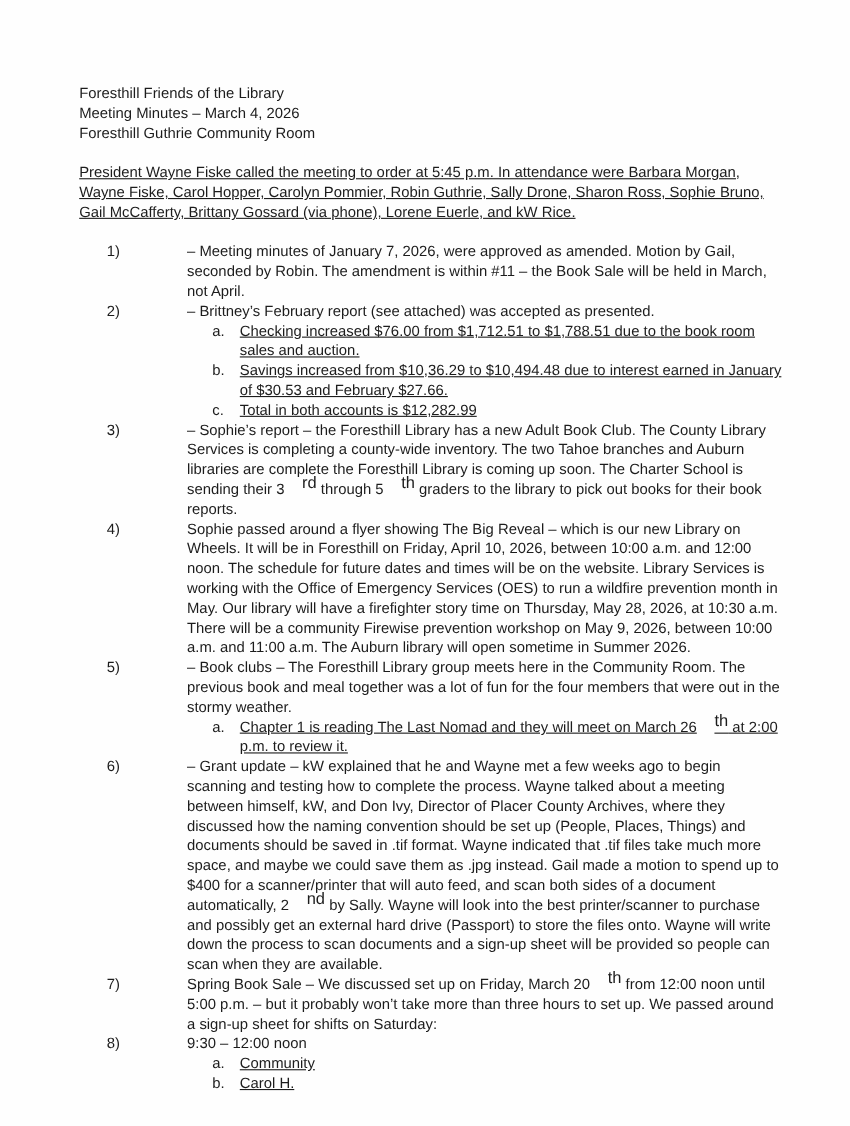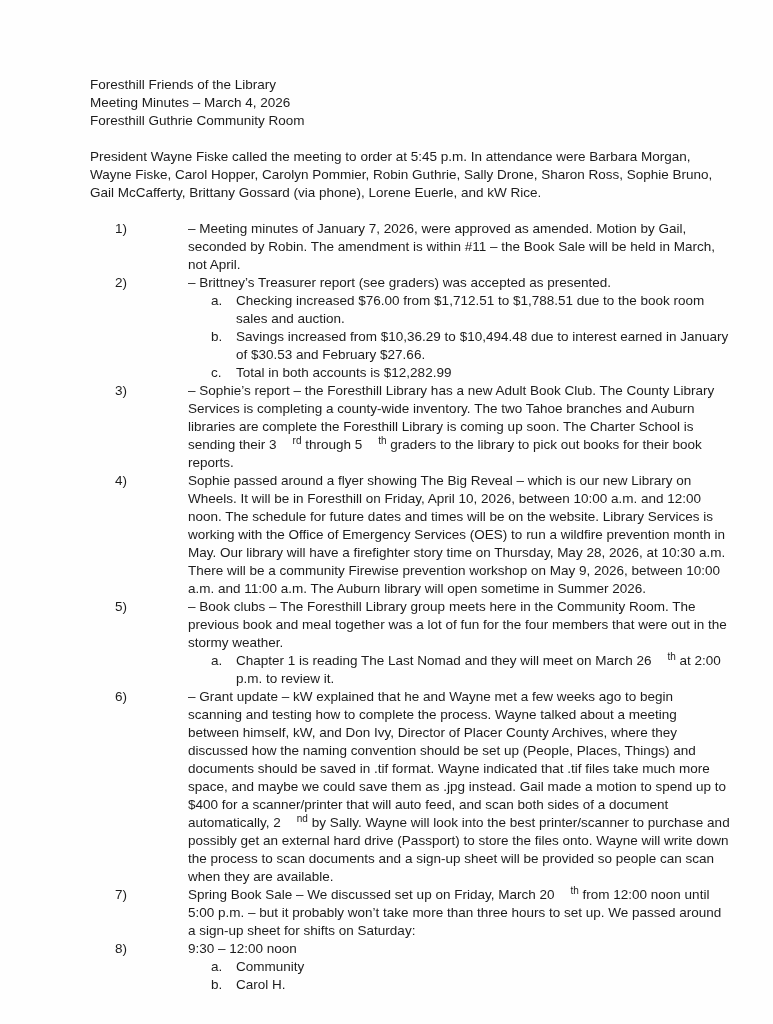--- a/index.html
+++ b/index.html
@@ -6,38 +6,38 @@
   .page {
     position: relative;
     width: 773px;
     height: 1024px;
     background: #fefefe;
     overflow: hidden;
     font-family: "Liberation Sans", sans-serif;
   }
   .doc {
     position: absolute;
-    left: 90px;
+    left: 72px;
     top: 76px;
     width: 640px;
     color: #1c1c1c;
     font-size: 13.5px;
     line-height: 18px;
     font-weight: 400;
   }
   .title-block div { white-space: nowrap; }
-  .intro { margin-top: 18px; }
+  .intro { margin-top: 18px; text-decoration: underline; }
   .list { margin-top: 18px; }
   .item { display: flex; padding-left: 25px; }
   .item > .num { width: 25px; flex: none; }
   .bodywrap { flex: 1 1 auto; min-width: 0; margin-left: 48px; }
   .sub { display: flex; margin-left: 23px; }
   .sub > .letter { width: 25px; flex: none; }
-  .sub > .sbody { flex: 1 1 auto; min-width: 0; }
-  sup { font-size: 10px; line-height: 0; vertical-align: super; padding-left: 16px; }
+  .sub > .sbody { flex: 1 1 auto; min-width: 0; text-decoration: underline; }
+  sup { font-size: 15px; line-height: 0; vertical-align: super; padding-left: 16px; }
 </style>
 </head>
 <body>
 
 <div class="page">
   <div class="doc">
     <div class="title-block">
       <div>Foresthill Friends of the Library</div>
       <div>Meeting Minutes – March 4, 2026</div>
       <div>Foresthill Guthrie Community Room</div>
@@ -46,21 +46,21 @@
     <div class="list">
         <div class="item">
           <span class="num">1)</span>
           <div class="bodywrap">
             <div><span>– Meeting minutes of January 7, 2026, were approved as amended. Motion by Gail, seconded by Robin. The amendment is within #11 – the Book Sale will be held in March, not April.</span></div>
           </div>
         </div>
         <div class="item">
           <span class="num">2)</span>
           <div class="bodywrap">
-            <div><span>– Brittney’s Treasurer report (see graders) was accepted as presented.</span></div>
+            <div><span>– Brittney’s February report (see attached) was accepted as presented.</span></div>
             <div class="sub">
               <span class="letter">a.</span>
               <div class="sbody"><span>Checking increased $76.00 from $1,712.51 to $1,788.51 due to the book room sales and auction.</span></div>
             </div>
             <div class="sub">
               <span class="letter">b.</span>
               <div class="sbody"><span>Savings increased from $10,36.29 to $10,494.48 due to interest earned in January of $30.53 and February $27.66.</span></div>
             </div>
             <div class="sub">
               <span class="letter">c.</span>

